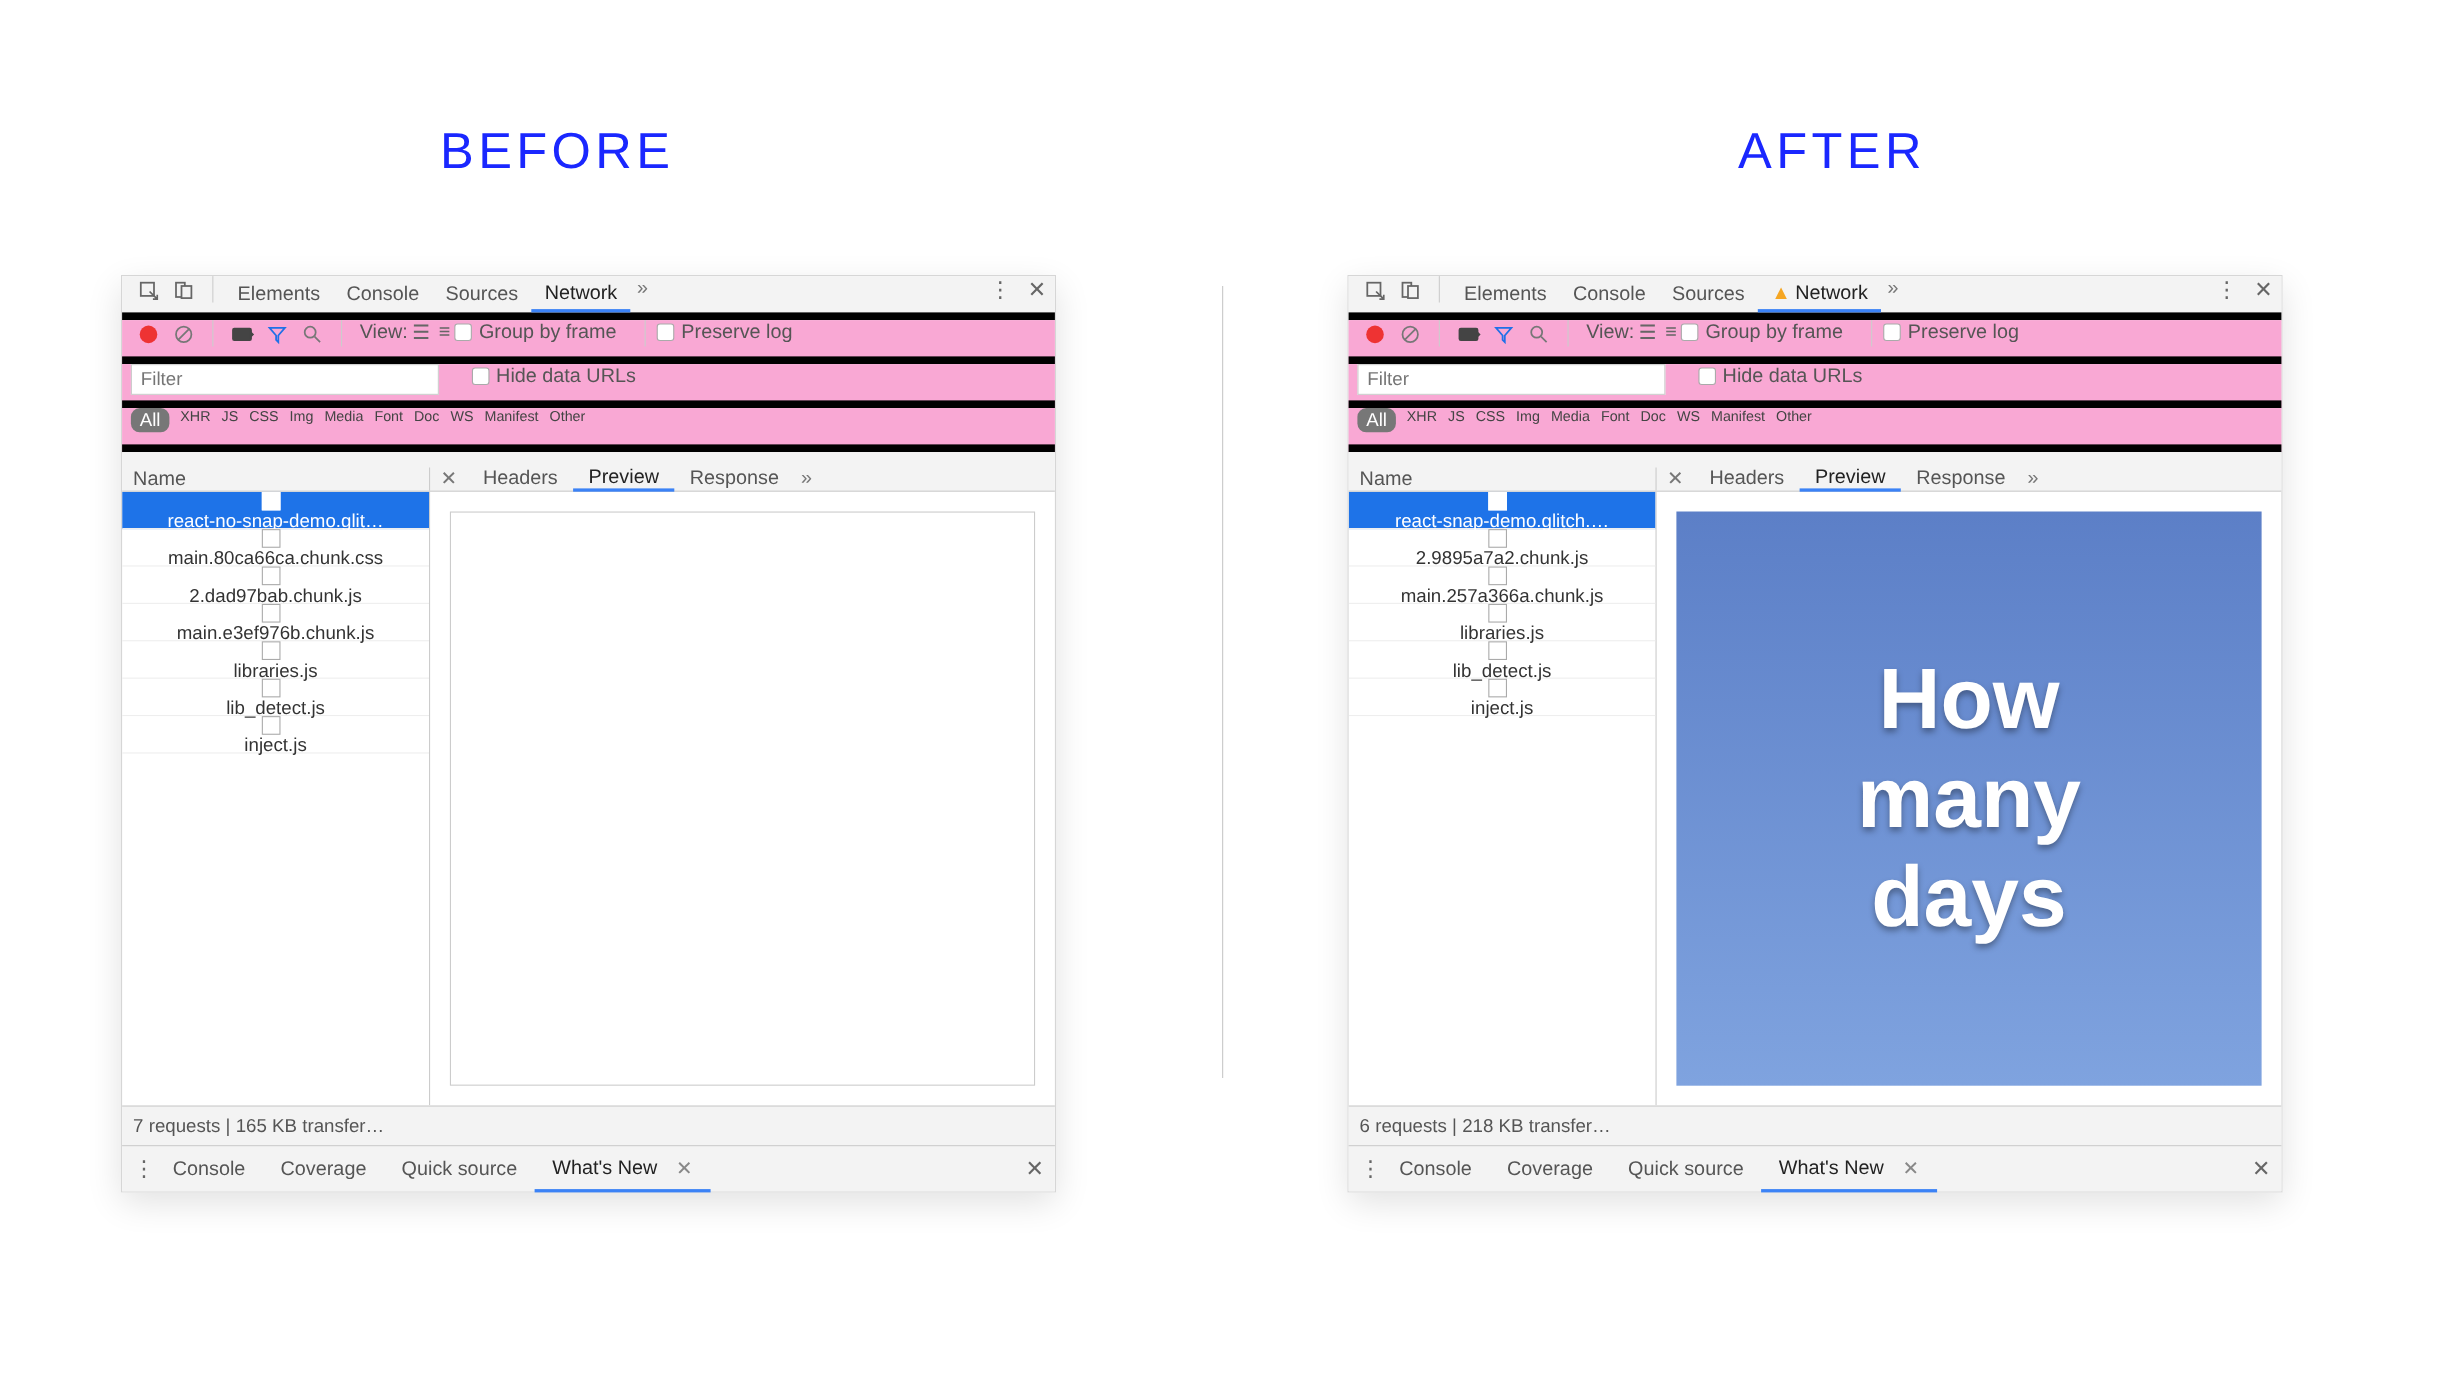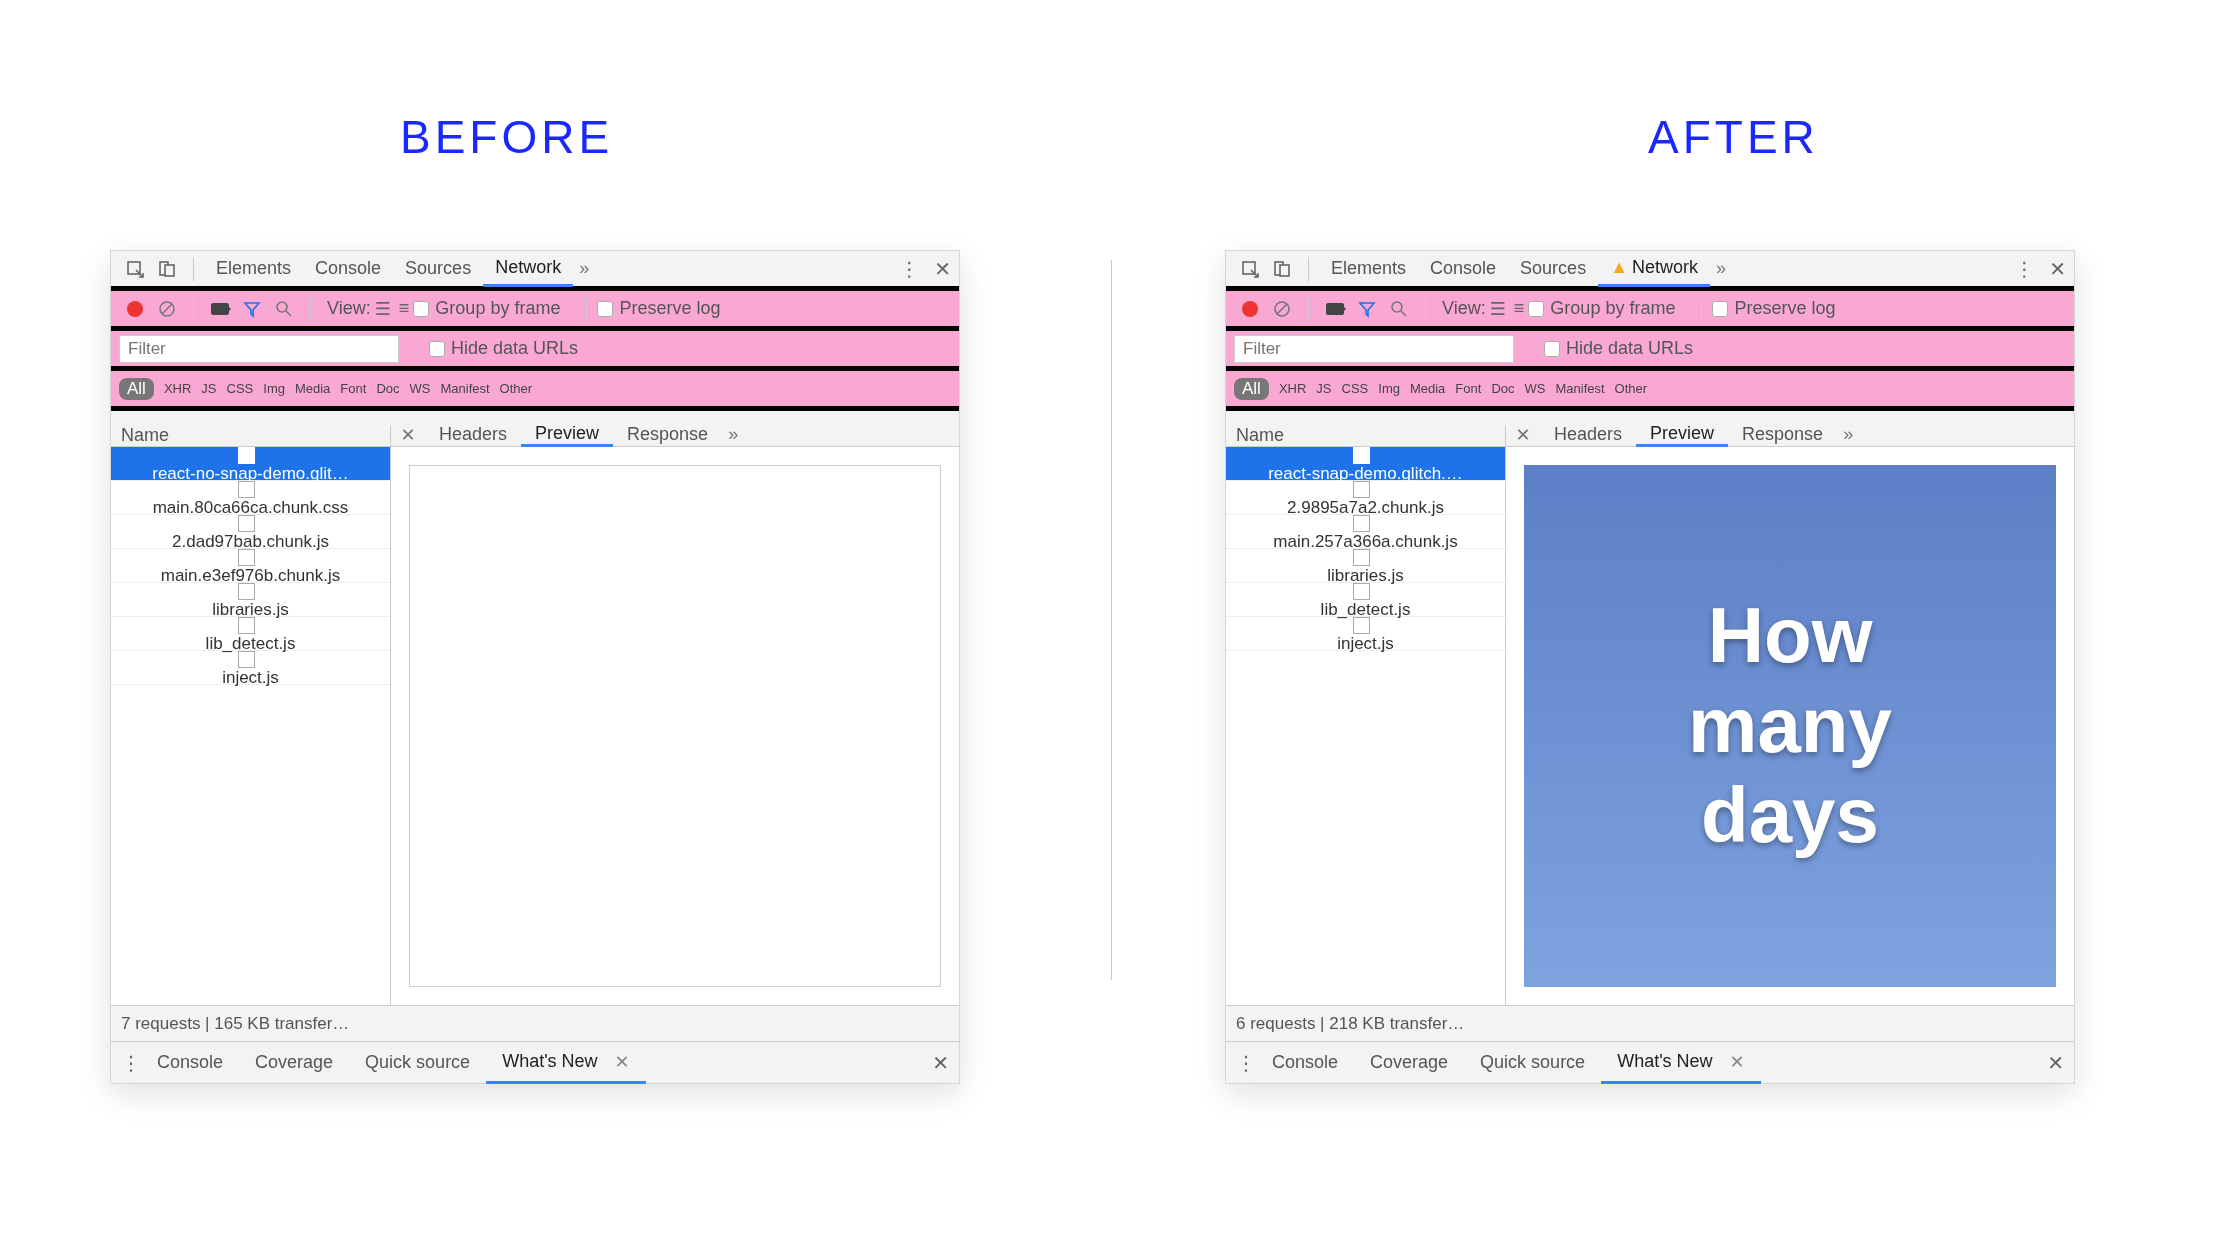--- a/index.html
+++ b/index.html
@@ -31,21 +31,21 @@
     height: 834px;
     background: #fff;
     border: 1px solid #d6d6d6;
     box-shadow: 0 10px 30px rgba(0,0,0,0.12);
     font-size: 18px;
     color: #333;
     display: flex;
     flex-direction: column;
   }
   
-  .row { display:flex; align-items:center; height:40px; border-bottom:5px solid #000000; background:#f3f3f3; padding:0 8px; font-size:18px; color:#555; }
+  .row { display:flex; align-items:flex-start; height:40px; border-bottom:7px solid #000000; background:#f3f3f3; padding:0 8px; font-size:18px; color:#555; }
   .row.light { background:#f9a8d4; }
   .vsep { width:1px; height:24px; background:#ccc; margin:0 10px; }
   .tab { padding:0 12px; height:100%; display:flex; align-items:center; cursor:pointer; color:#555; }
   .tab.active { color:#222; border-bottom:3px solid #3b82f6; margin-bottom:-1px; font-weight:500; }
   .icon-btn { width:26px; height:26px; display:inline-flex; align-items:center; justify-content:center; color:#666; margin:0 3px; cursor:pointer; }
   .icon-btn.blue { color:#2070e8; }
   .spacer { flex:1; }
   .dots { font-size:20px; letter-spacing:1px; color:#666; }
   .close-x { font-size:20px; color:#666; }
   .rec-dot { width:16px; height:16px; background:#e33; border-radius:50%; }
@@ -88,21 +88,21 @@
   .drawer .dtab2.active { color:#222; border-bottom:3px solid #3b82f6; margin-bottom:-1px;gap:13px; }
   .warn-tri { color:#f5a623; margin-right:4px; font-size:18px; }
   .chev { color:#777; font-size:18px; margin:0 6px; }
   .toolbtn { color:#666; font-size:18px; margin:0 4px; }
   .viewlbl { color:#555; margin-left:6px; }
 </style>
 </head>
 <body>
 
 <div class="label-title" style="left:400px; top:110px;">BEFORE</div>
-<div class="label-title" style="left:1648px; top:110px;">AFTER</div>
+<div class="label-title" style="left:1580px; top:110px;">AFTER</div>
 <div class="divider"></div>
 
 <div class="panel" style="left:110px; top:250px;">
   <div class="row">
     <span class="icon-btn">
         <svg width="18" height="18" viewBox="0 0 18 18">
           <rect x="2" y="2" width="12" height="12" fill="none" stroke="#666" stroke-width="1.6"></rect>
           <path d="M10 10 L17 17 M13 17 L17 17 L17 13" stroke="#666" stroke-width="1.6" fill="none"></path>
         </svg>
       </span>

